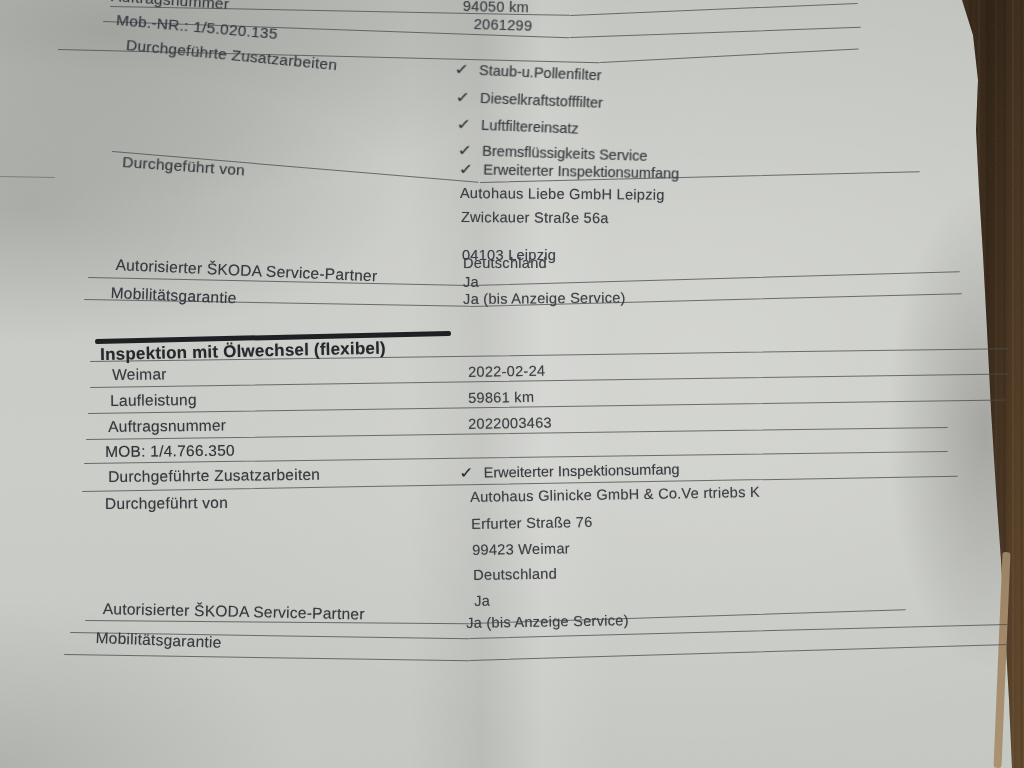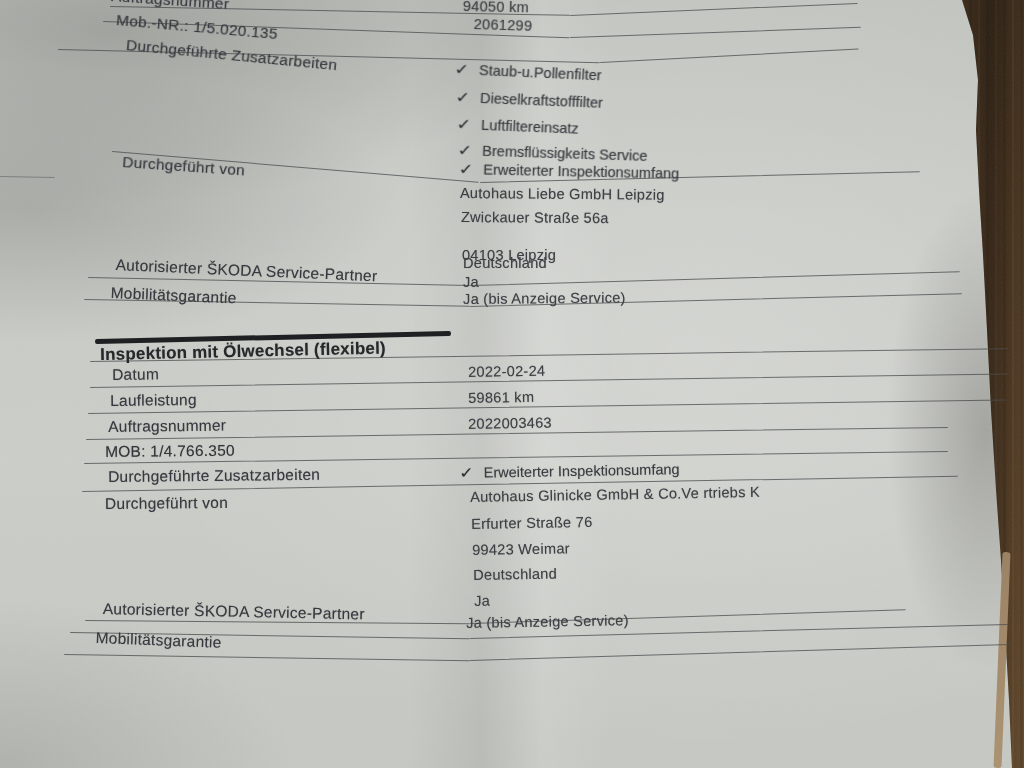--- a/index.html
+++ b/index.html
@@ -114,21 +114,21 @@
   <span class="t val" style="left:463px;top:291px;transform:rotate(-.5deg);">Ja (bis Anzeige Service)</span>
 
   <div class="rl" style="left:84px;top:299px;width:386px;transform:rotate(1deg);"></div>
   <div class="rl" style="left:470px;top:306px;width:492px;transform:rotate(-1.5deg);"></div>
 
   <div class="bar" style="left:95px;top:339px;width:356px;transform:rotate(-1.3deg);"></div>
   <span class="t bold-title" style="left:100px;top:345px;transform:rotate(-1.3deg);">Inspektion mit Ölwechsel (flexibel)</span>
 
   <div class="rl" style="left:90px;top:361px;width:918px;transform:rotate(-.8deg);"></div>
 
-  <span class="t" style="left:112px;top:366px;transform:rotate(-.7deg);">Datum</span>
+  <span class="t" style="left:112px;top:366px;transform:rotate(-.7deg);">Weimar</span>
   <span class="t val" style="left:468px;top:364px;transform:rotate(-1deg);">2022-02-24</span>
   <div class="rl" style="left:90px;top:387px;width:918px;transform:rotate(-.85deg);"></div>
 
   <span class="t" style="left:110px;top:392px;transform:rotate(-.7deg);">Laufleistung</span>
   <span class="t val" style="left:468px;top:390px;transform:rotate(-1deg);">59861 km</span>
   <div class="rl" style="left:88px;top:413px;width:918px;transform:rotate(-.85deg);"></div>
 
   <span class="t" style="left:108px;top:418px;transform:rotate(-.7deg);">Auftragsnummer</span>
   <span class="t val" style="left:468px;top:416px;transform:rotate(-1deg);">2022003463</span>
   <div class="rl" style="left:86px;top:439px;width:862px;transform:rotate(-.8deg);"></div>

